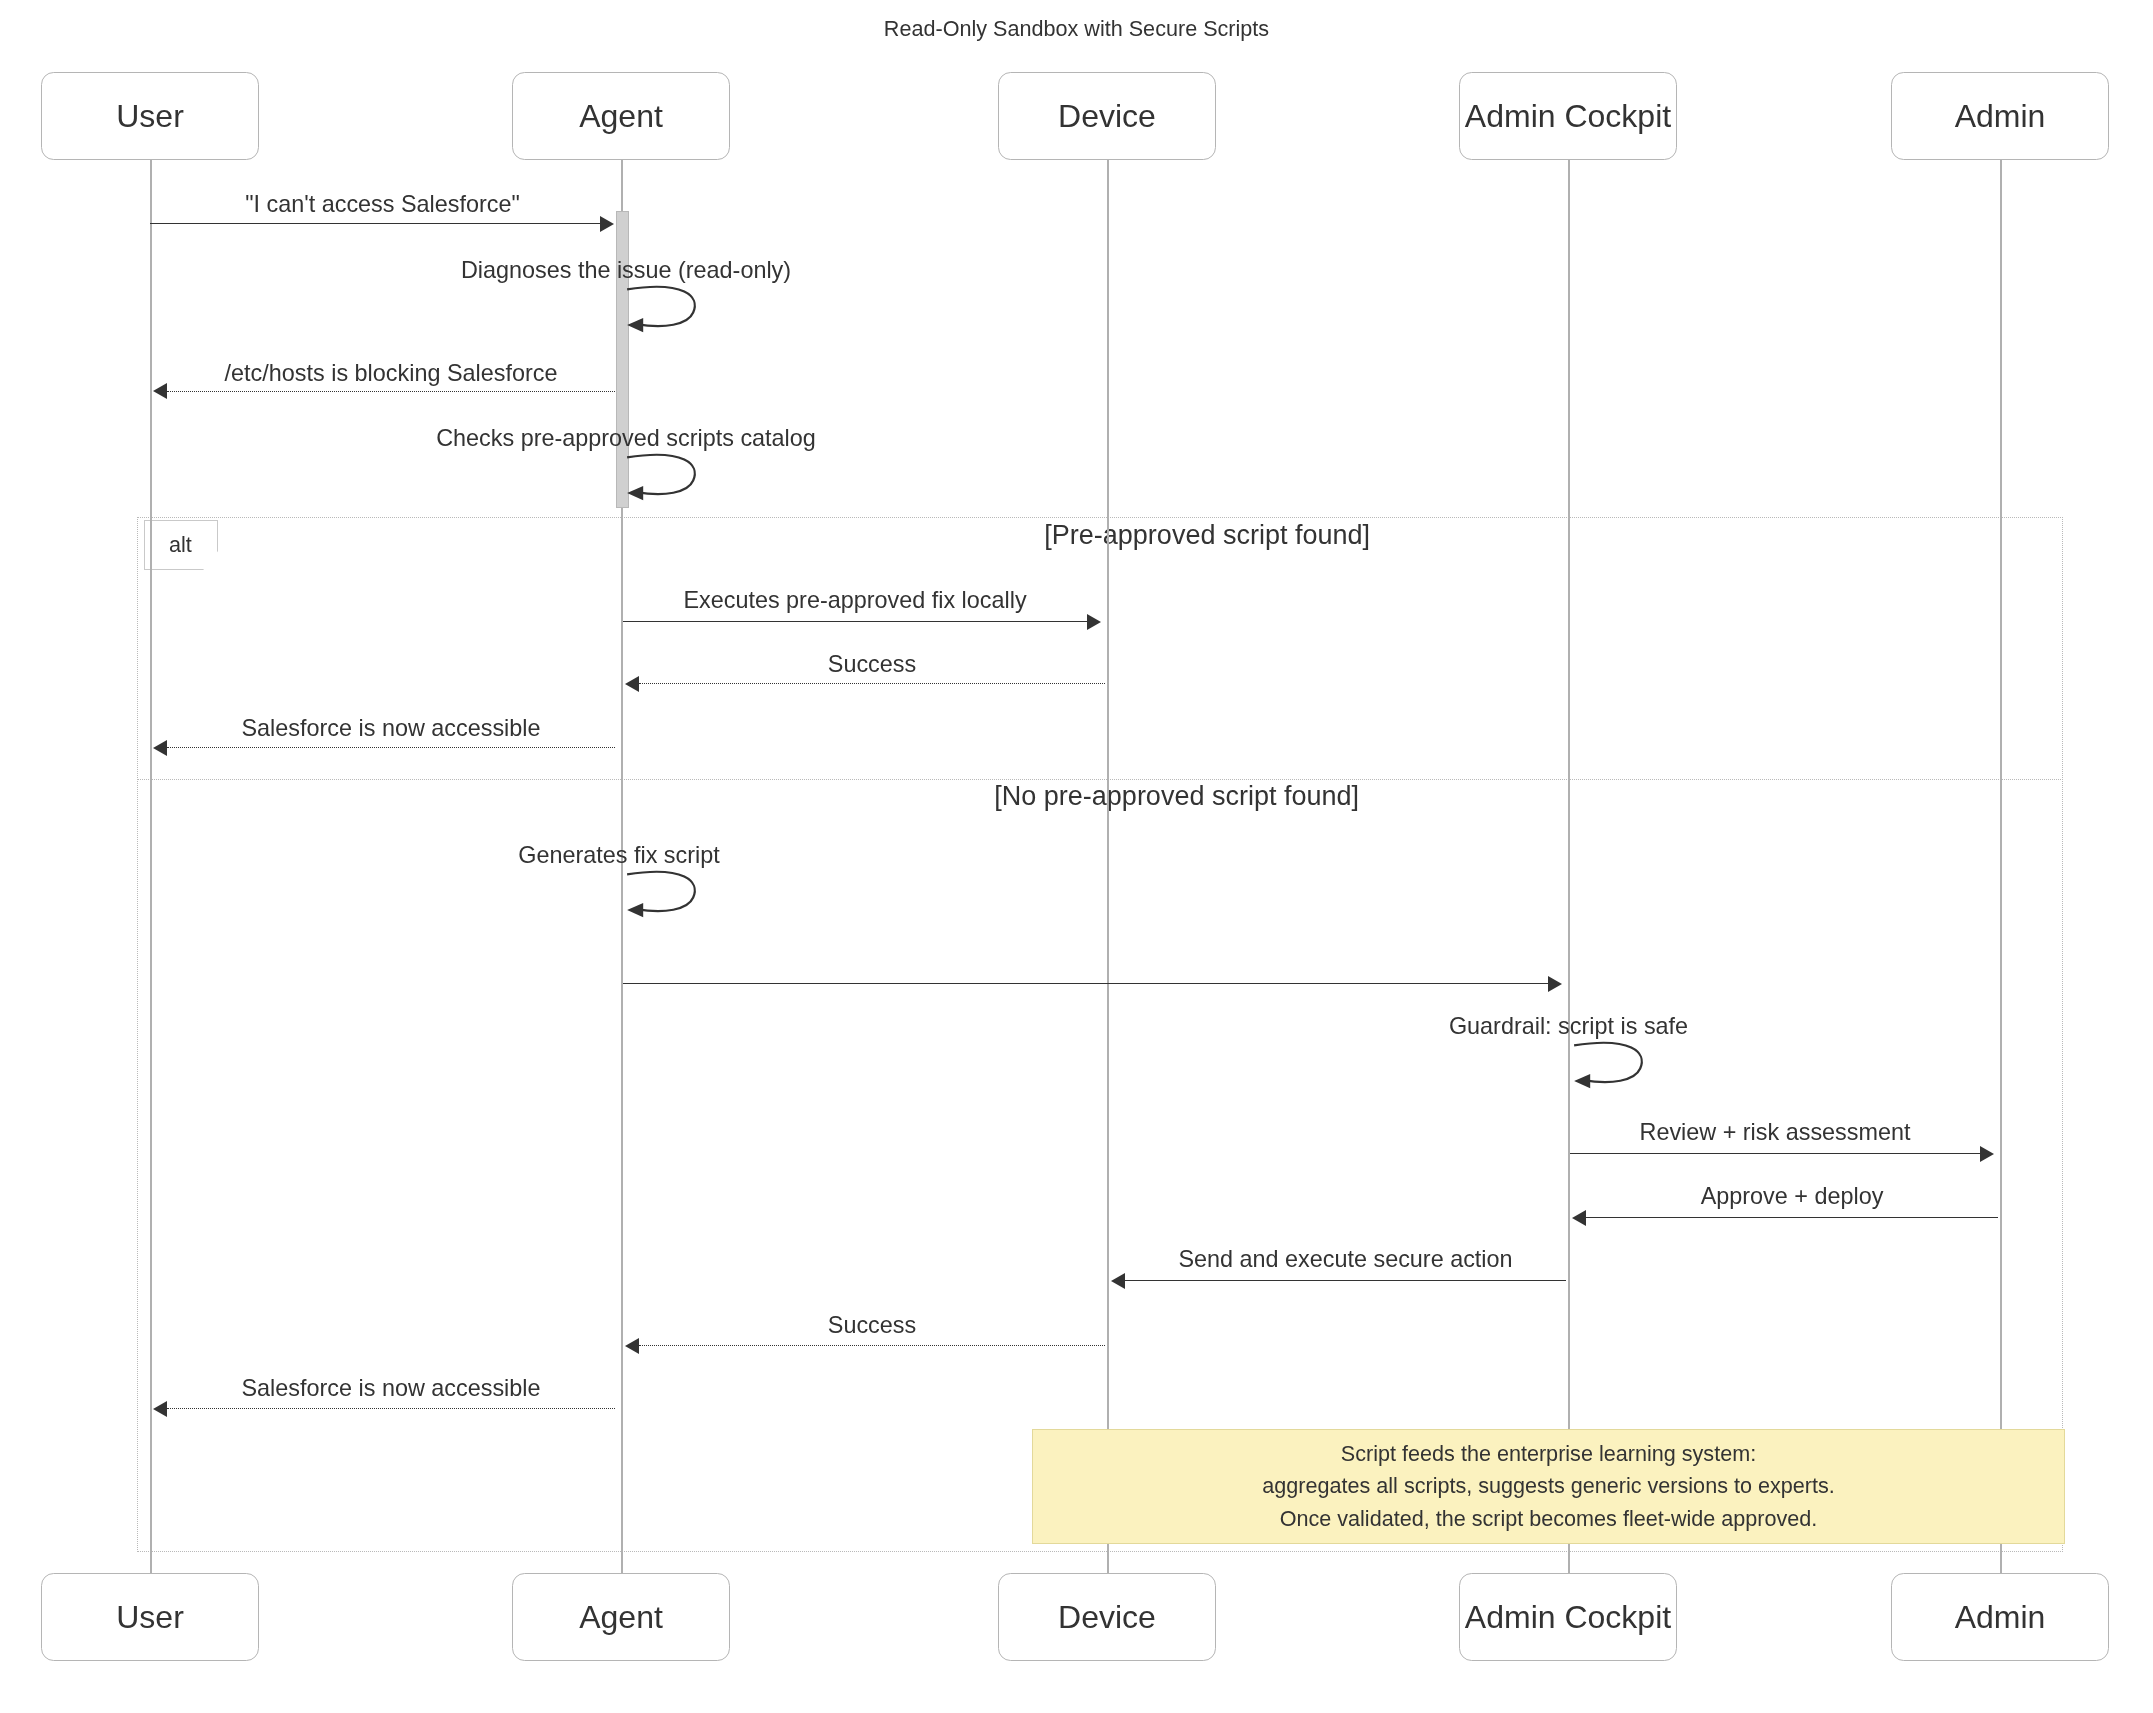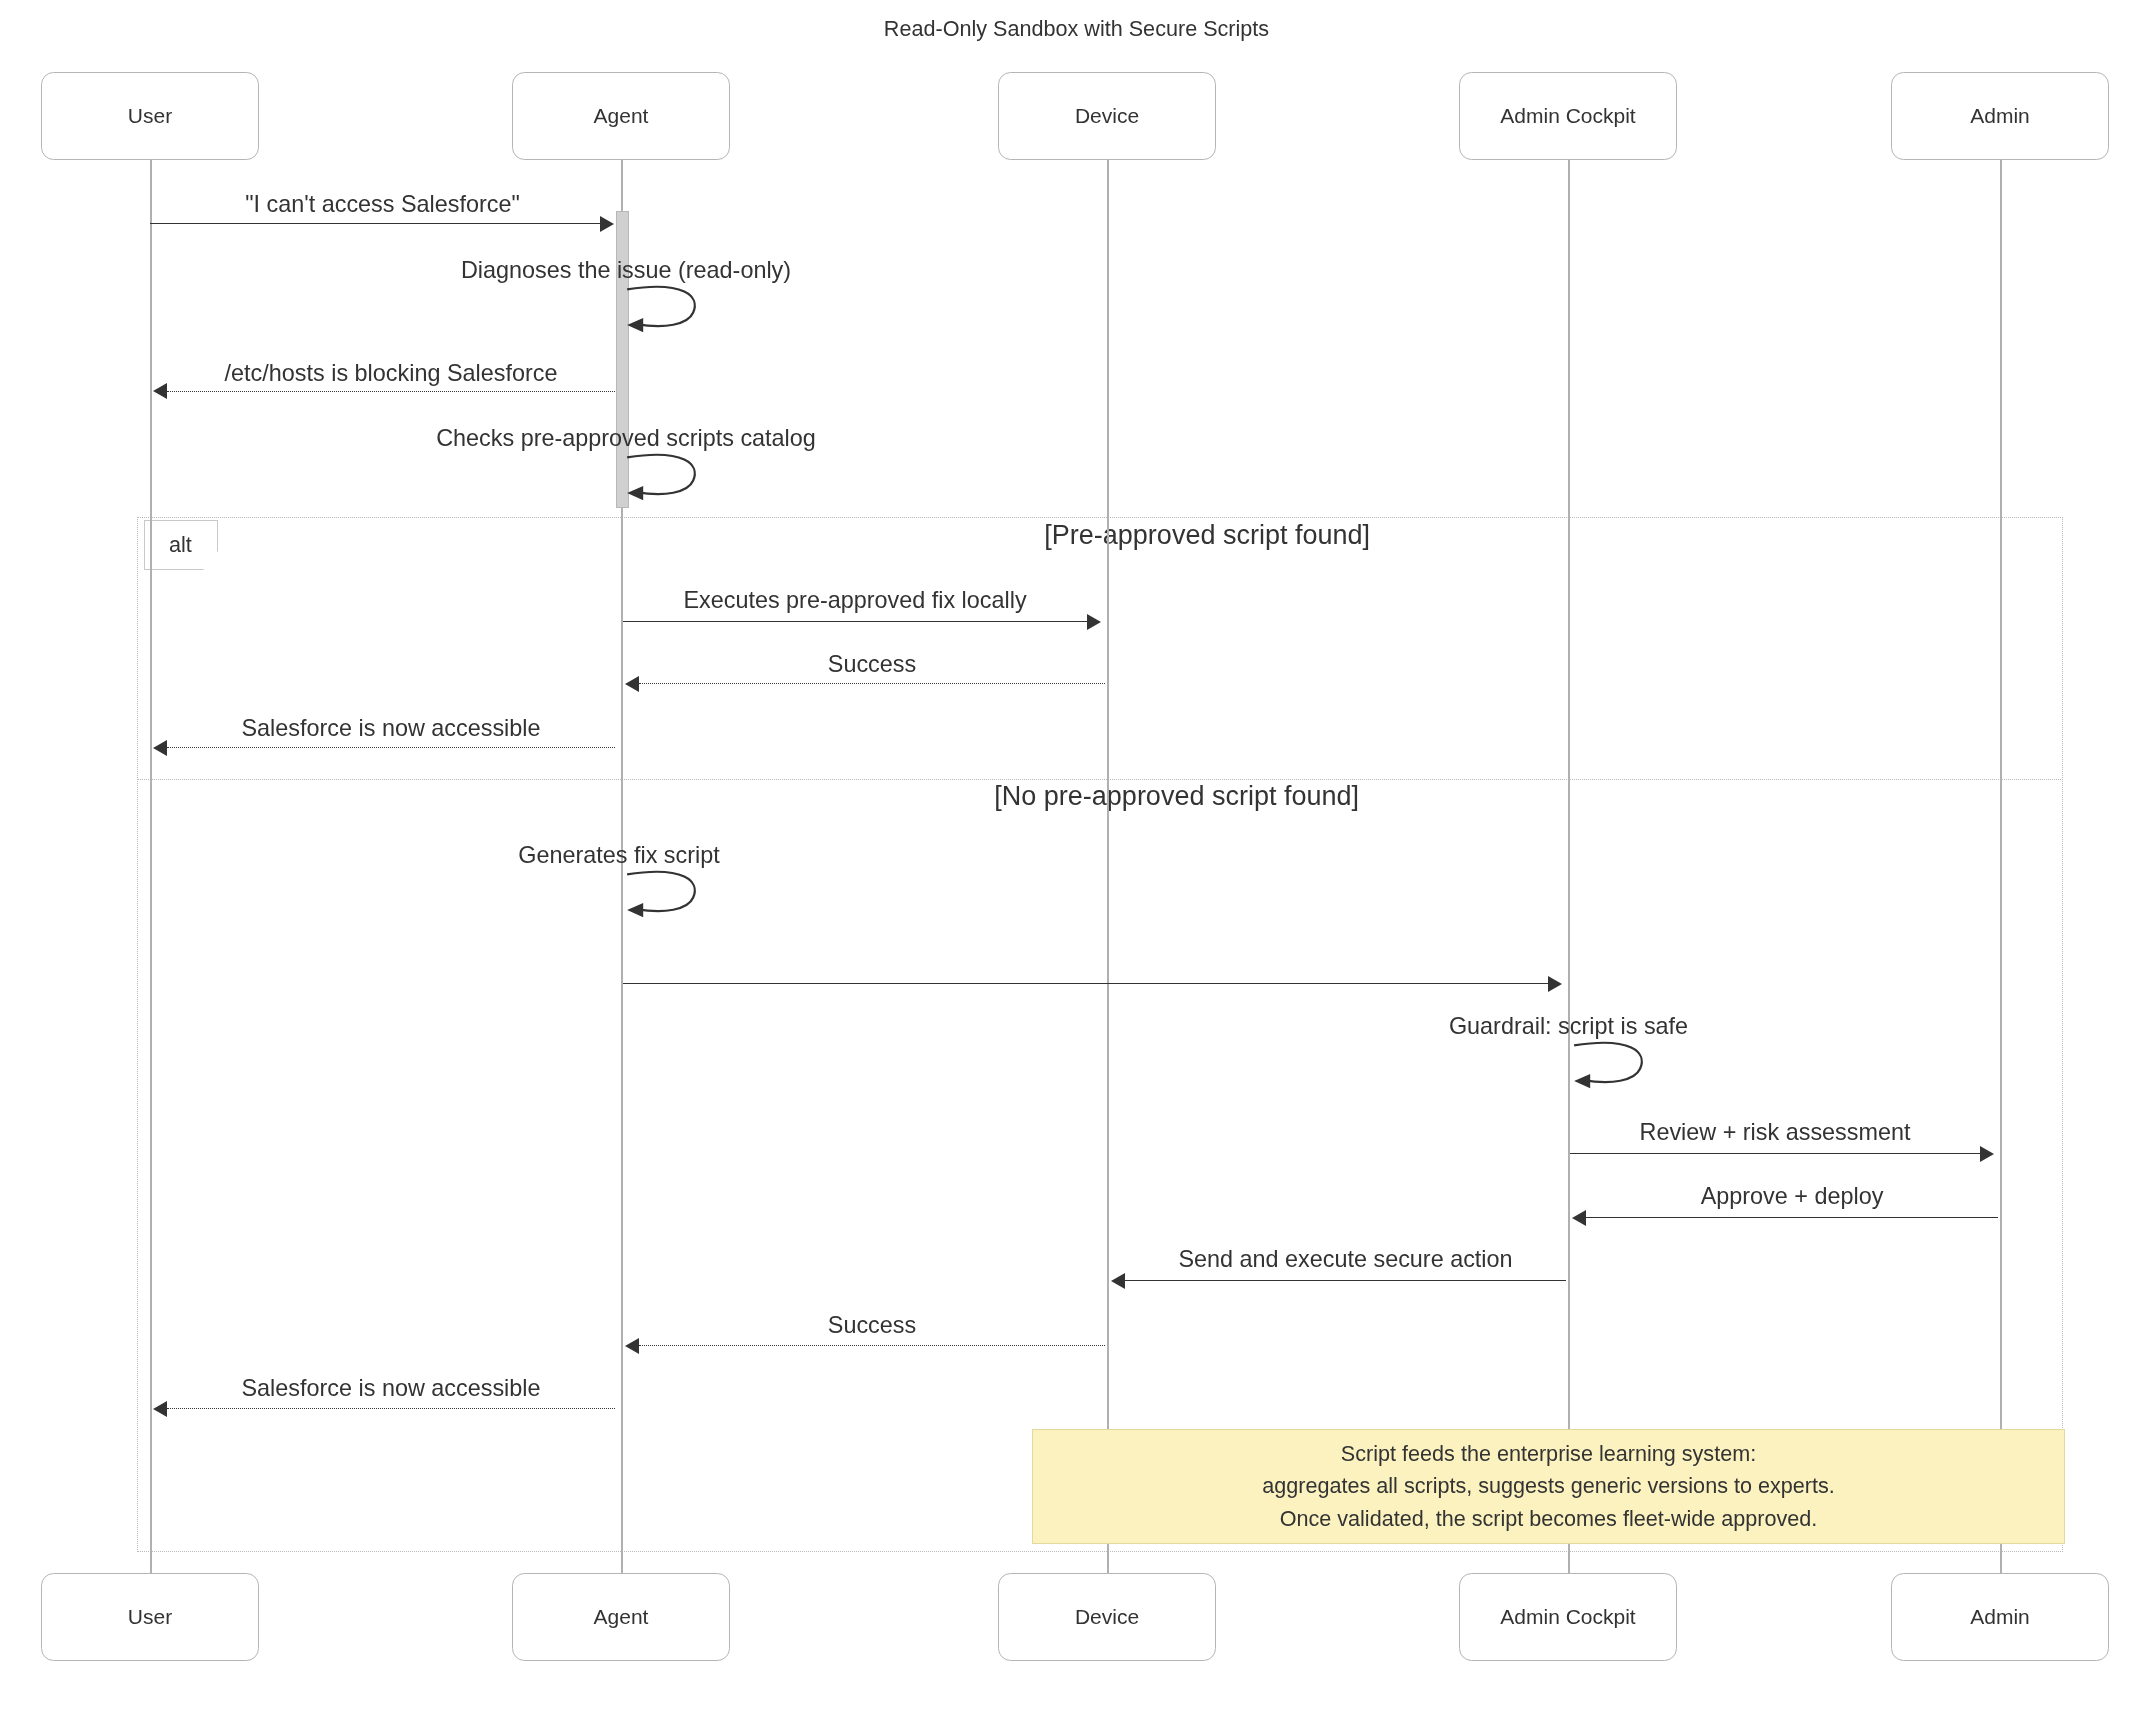--- a/index.html
+++ b/index.html
@@ -10,21 +10,21 @@
   .diagram-title{
     position:absolute;left:0;top:16px;width:2153px;text-align:center;
     font-size:21.6px;color:#333333;
   }
 
   
   .actor-box{
     position:absolute;box-sizing:border-box;
     background:#ffffff;border:1.8px solid #b5b5b5;border-radius:12.6px;
     display:flex;align-items:center;justify-content:center;
-    font-size:21px;color:#333333;white-space:nowrap;
+    font-size:32px;color:#333333;white-space:nowrap;
   }
 
   
   .lifeline{
     position:absolute;width:1.8px;background:#b0b0b0;
   }
 
   
   .activation{
     position:absolute;width:12.6px;background:#d0d0d0;

